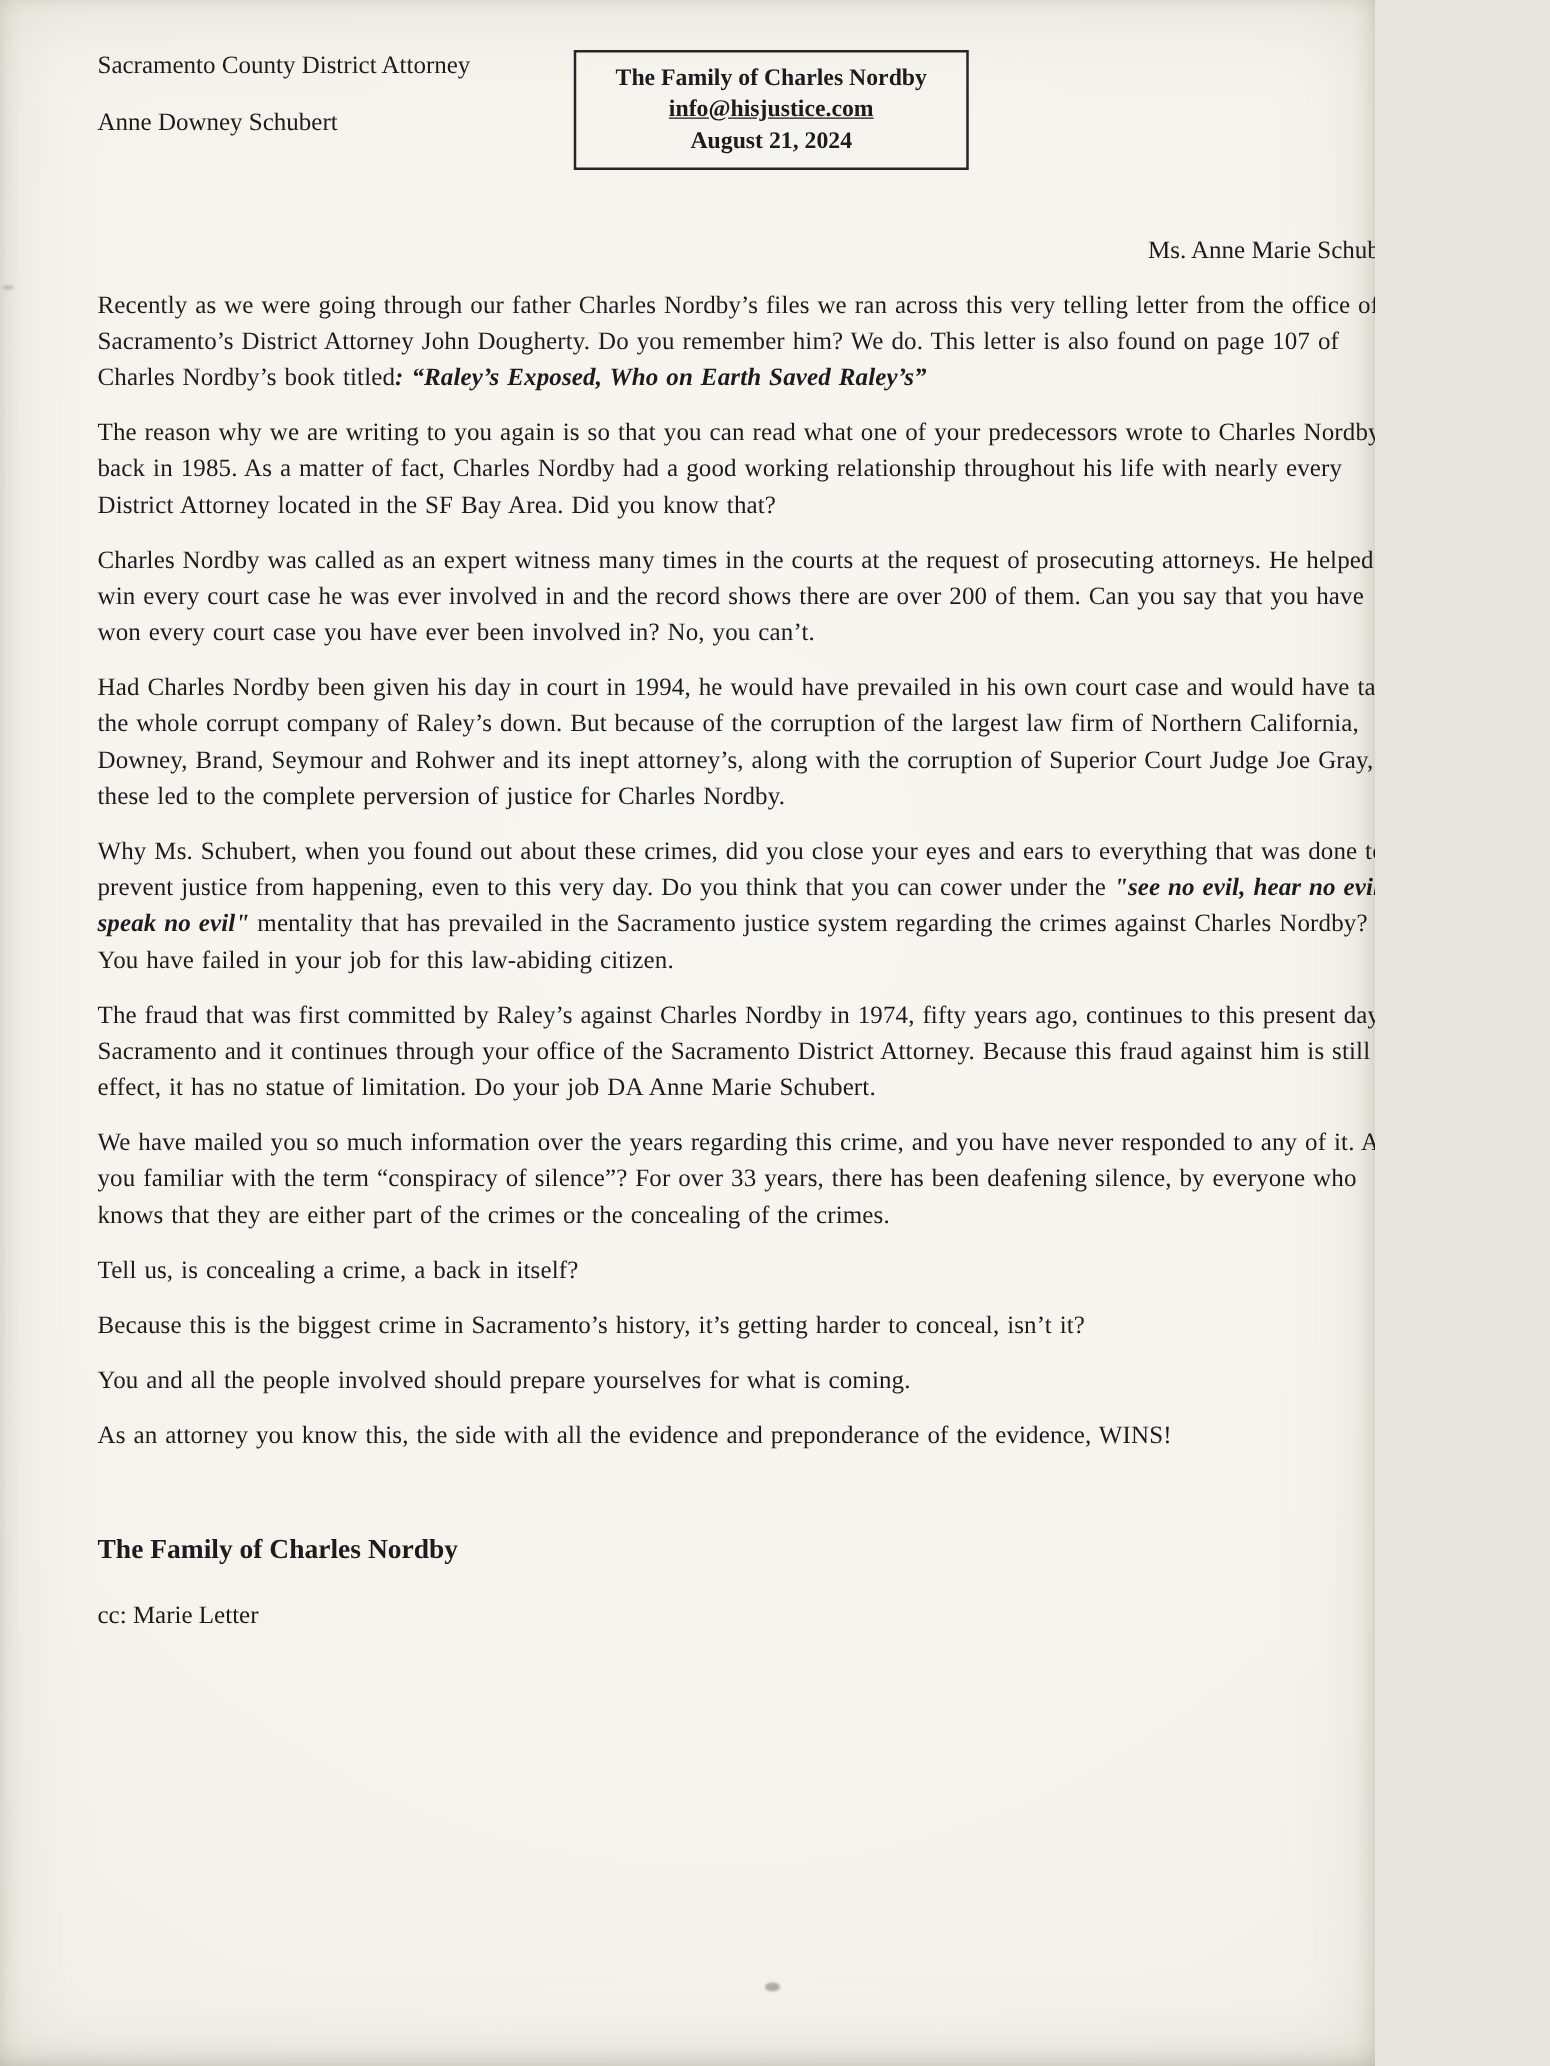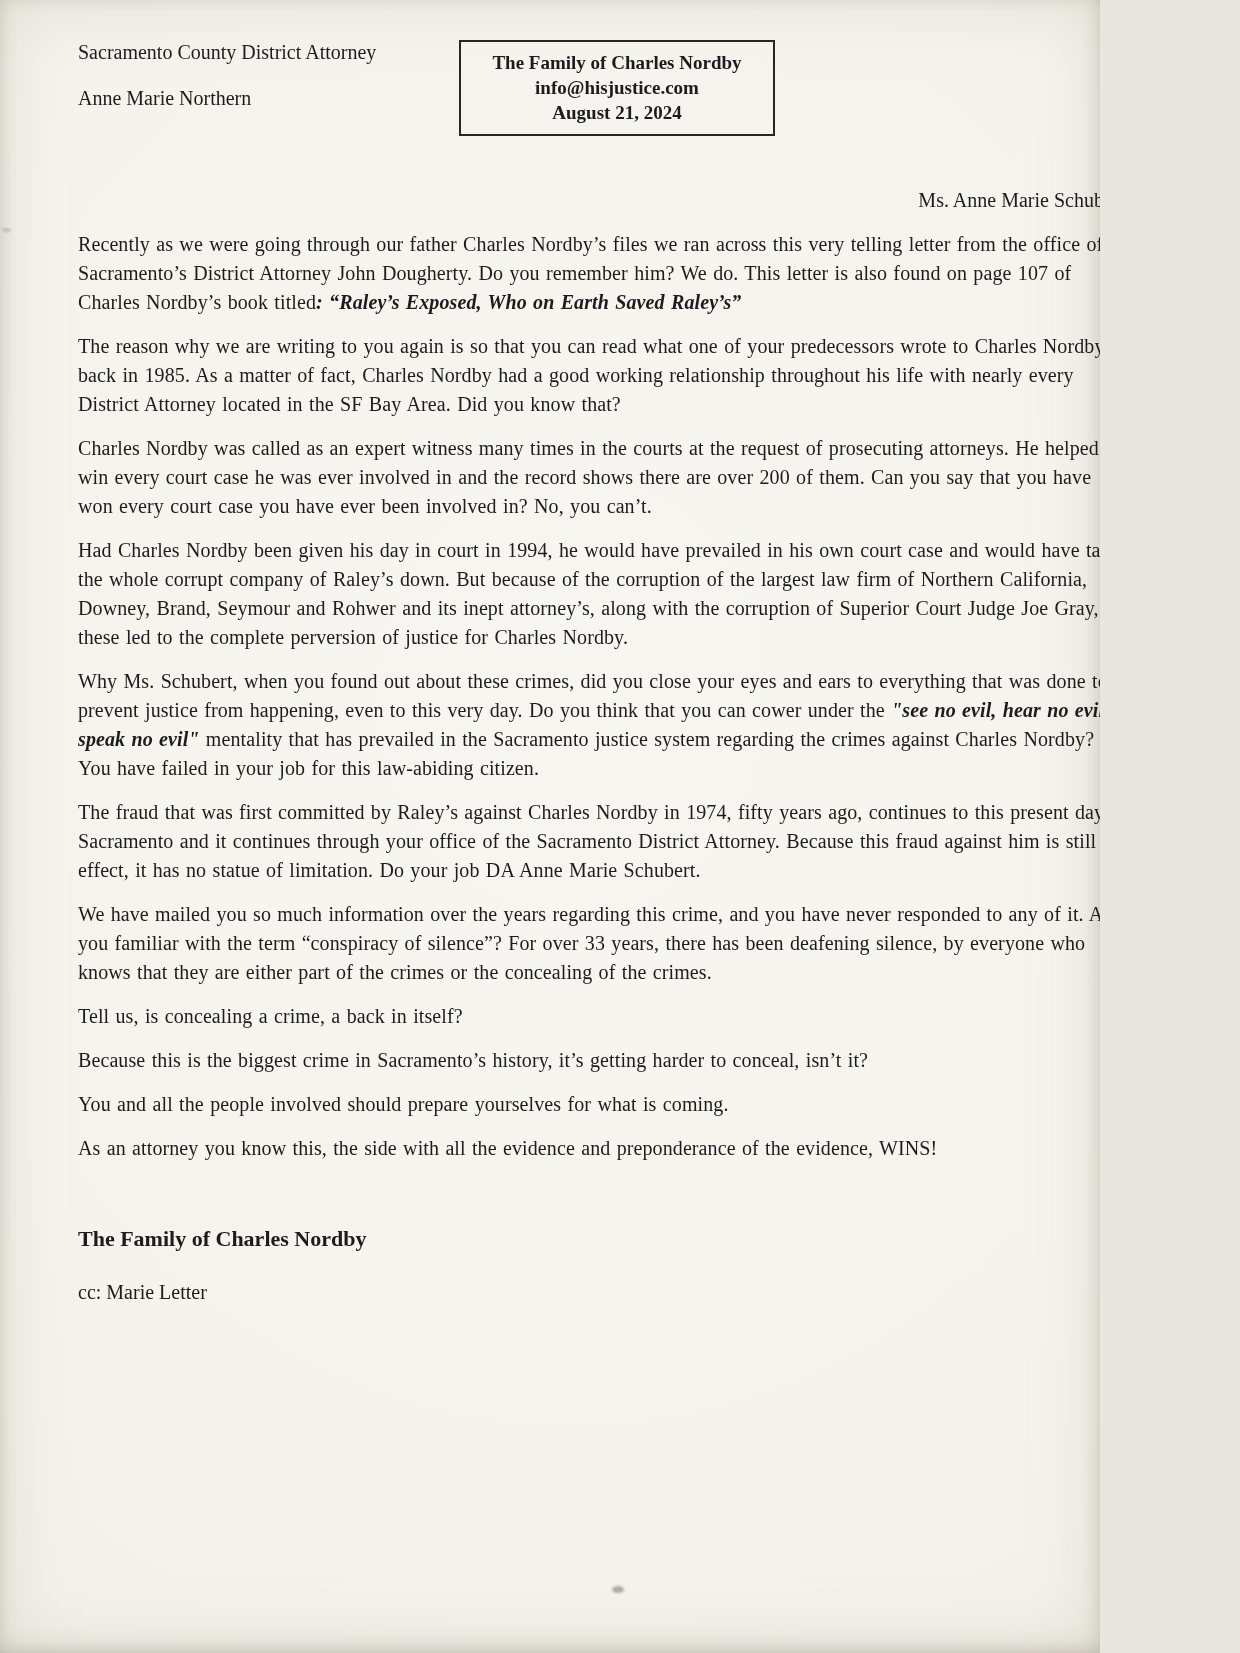--- a/index.html
+++ b/index.html
@@ -44,21 +44,21 @@
     border: 2px solid #26262a;
     text-align: center;
     padding: 8px 6px 9px 6px;
     background: rgba(255,255,255,0.08);
   }
   .box-line {
     font-size: 19px;
     font-weight: bold;
     line-height: 25px;
   }
-  .email { }
+  .email { text-decoration: underline; }
   .salutation {
     margin-top: 50px;
     font-size: 20px;
     line-height: 29px;
     text-align: right;
   }
   .para {
     margin-top: 15px;
     font-size: 20px;
     line-height: 29px;
@@ -102,21 +102,21 @@
 </style>
 </head>
 <body>
 
 <div class="page">
   <div class="content">
 
     <div class="letter-header">
       <div class="recipient">
         <p>Sacramento County District Attorney</p>
-        <p>Anne Marie Northern</p>
+        <p>Anne Downey Schubert</p>
       </div>
       <div class="sender-box">
         <p class="box-line">The Family of Charles Nordby</p>
         <p class="box-line email">info@hisjustice.com</p>
         <p class="box-line">August 21, 2024</p>
       </div>
     </div>
 
     <p class="salutation">Ms. Anne Marie Schubert,</p>
 

